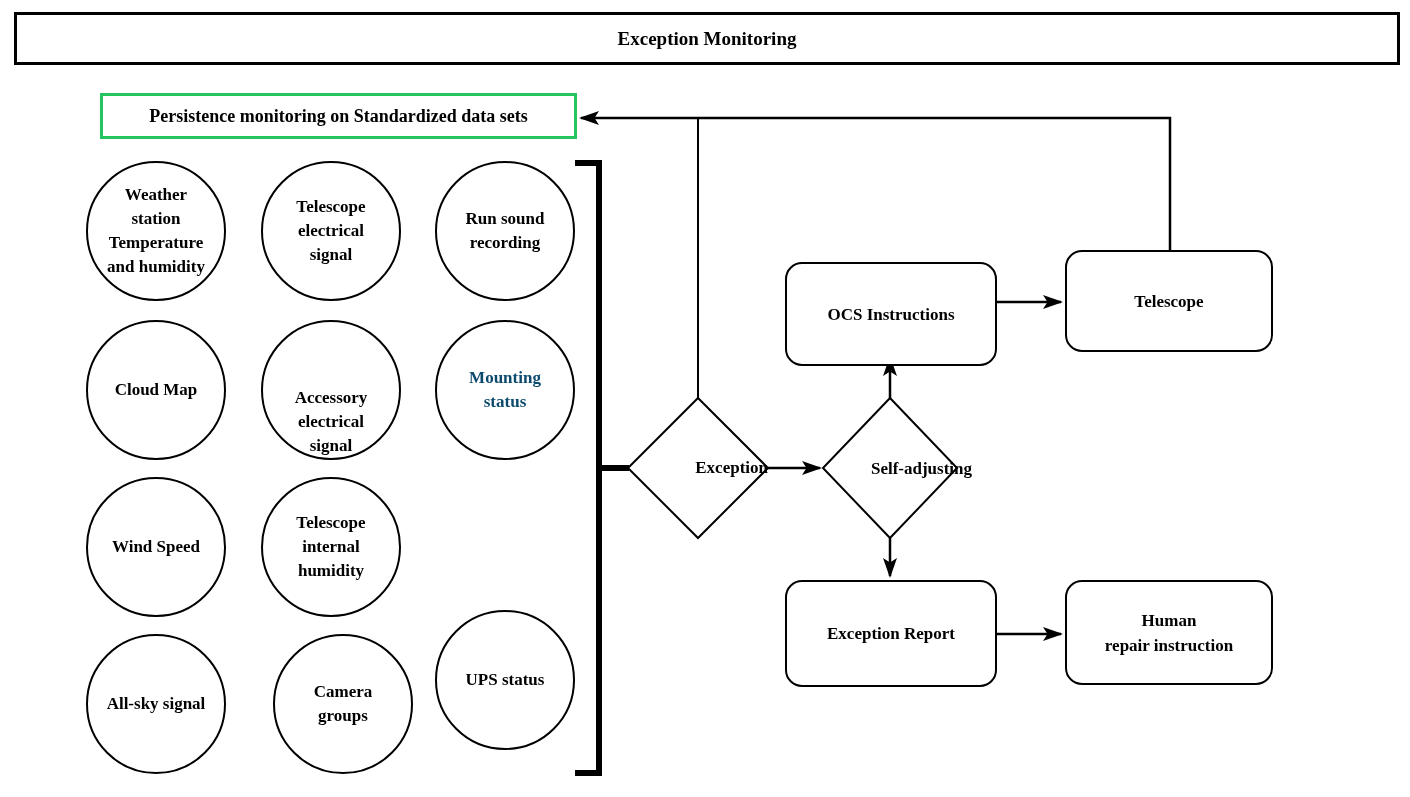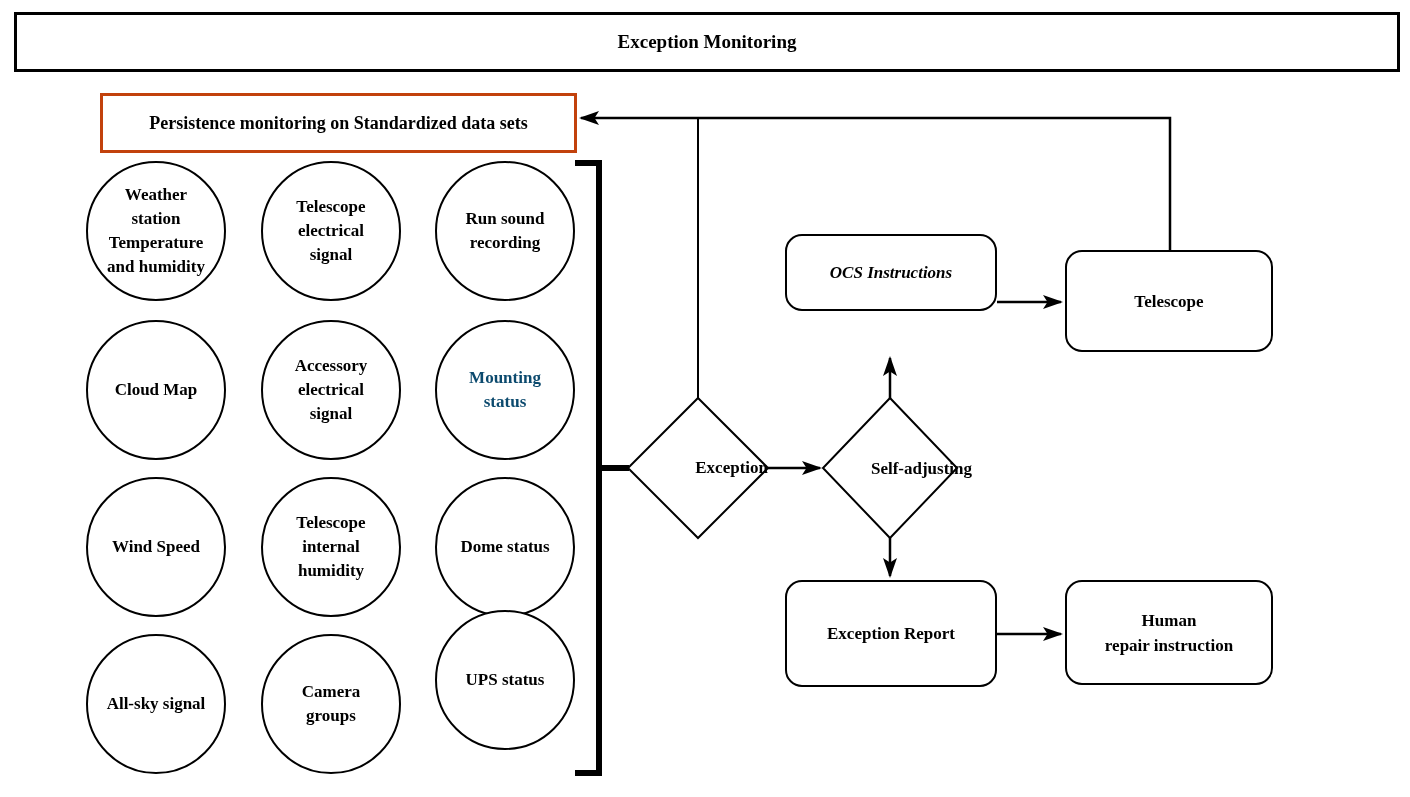--- a/index.html
+++ b/index.html
@@ -8,29 +8,29 @@
     width: 1410px;
     height: 797px;
     background: #ffffff;
     font-family: "Liberation Serif", "DejaVu Serif", serif;
     font-weight: bold;
     color: #000000;
     overflow: hidden;
   }
   .abs { position: absolute; }
   .banner {
-    left: 14px; top: 12px; width: 1386px; height: 60px;
+    left: 14px; top: 12px; width: 1386px; height: 53px;
     border: 3px solid #000;
     box-sizing: border-box;
     display: flex; align-items: center; justify-content: center;
     font-size: 19px;
   }
   .pbox {
-    left: 100px; top: 93px; width: 477px; height: 60px;
-    border: 3px solid #c2410c;
+    left: 100px; top: 93px; width: 477px; height: 46px;
+    border: 3px solid #22c55e;
     box-sizing: border-box;
     display: flex; align-items: center; justify-content: center;
     font-size: 18px;
     background: #fff;
   }
   .circle {
     width: 140px; height: 140px;
     border: 2px solid #000;
     border-radius: 50%;
     box-sizing: border-box;
@@ -112,66 +112,63 @@
 signal</span>
     </div>
   <div class="abs circle" style="left:435px; top:161px;">
     <span>Run sound
 recording</span>
     </div>
 
   <div class="abs circle" style="left:86px;  top:320px;">
     <span>Cloud Map</span>
     </div>
-  <div class="abs circle" style="left:261px; top:320px;">
+  <div class="abs circle" style="left:261px; top:320px;align-items:flex-end;">
     <span>Accessory
 electrical
 signal</span>
     </div>
   <div class="abs circle muted" style="left:435px; top:320px;">
     <span>Mounting
 status</span>
     </div>
 
   <div class="abs circle" style="left:86px;  top:477px;">
     <span>Wind Speed</span>
     </div>
   <div class="abs circle" style="left:261px; top:477px;">
     <span>Telescope
 internal
 humidity</span>
     </div>
-  <div class="abs circle" style="left:435px; top:477px;">
-    <span>Dome status</span>
-    </div>
 
   <div class="abs circle" style="left:86px;  top:634px;">
     <span>All-sky signal</span>
     </div>
-  <div class="abs circle" style="left:261px; top:634px;">
+  <div class="abs circle" style="left:273px; top:634px;">
     <span>Camera
 groups</span>
     </div>
   <div class="abs circle" style="left:435px; top:610px;">
     <span>UPS status</span>
     </div>
 
   <div class="bracket-part" style="left:596px; top:160px; width:6px;  height:616px;"></div>
   <div class="bracket-part" style="left:575px; top:160px; width:27px; height:6px;"></div>
   <div class="bracket-part" style="left:575px; top:770px; width:27px; height:6px;"></div>
   <div class="bracket-part" style="left:601px; top:465px; width:28px; height:6px;"></div>
 
   <div class="dlabel" style="left:628px; top:455px; width:140px;">
     <span>Exception</span>
   </div>
   <div class="dlabel" style="left:808px; top:456px; width:164px;">
     <span>Self-adjusting</span>
   </div>
 
-  <div class="abs rbox" style="left:785px; top:234px; width:212px; height:77px;font-style:italic;">
+  <div class="abs rbox" style="left:785px; top:262px; width:212px; height:104px;">
     <span>OCS Instructions</span>
   </div>
   <div class="abs rbox" style="left:1065px; top:250px; width:208px; height:102px;">
     <span>Telescope</span>
   </div>
   <div class="abs rbox" style="left:1065px; top:580px; width:208px; height:105px;">
     <span>Human
 repair instruction</span>
   </div>
   <div class="abs rbox" style="left:785px; top:580px; width:212px; height:107px;">

